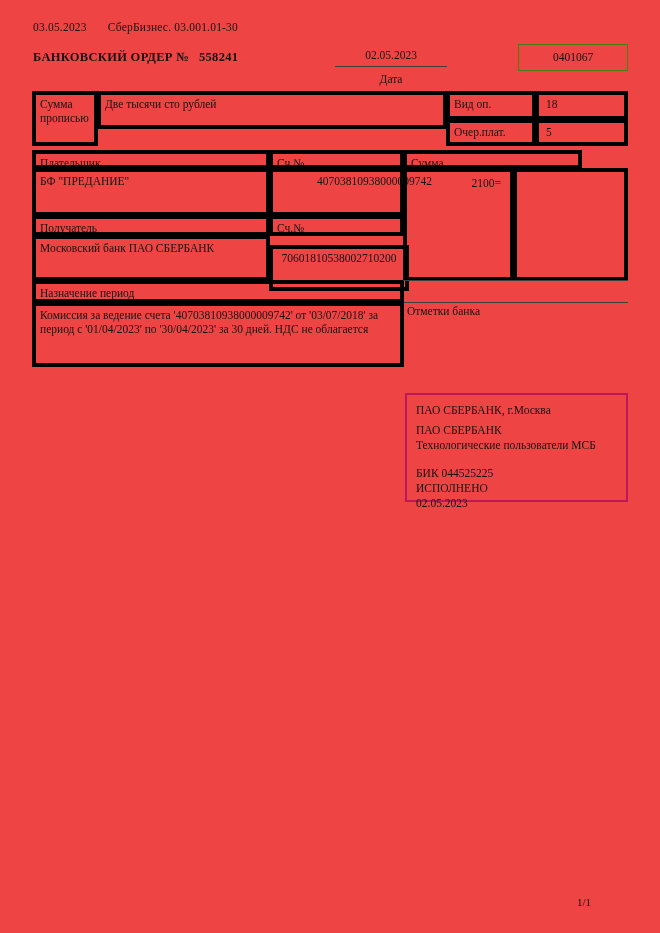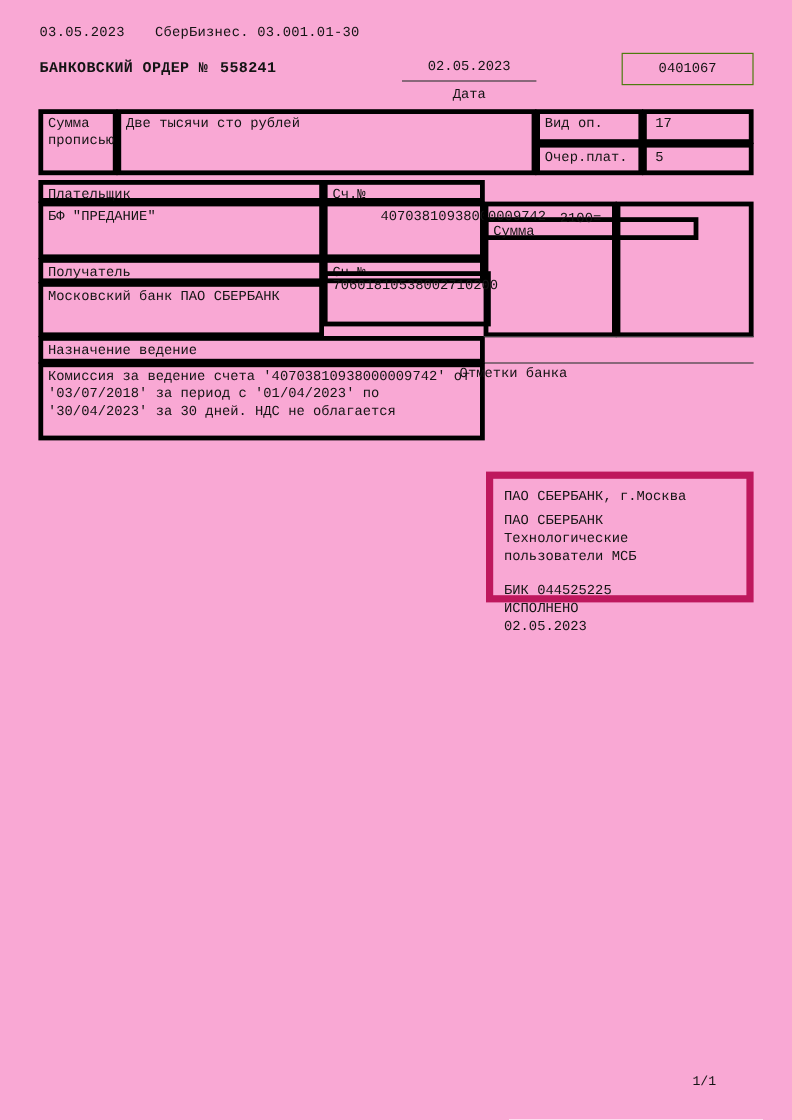--- a/index.html
+++ b/index.html
@@ -1,36 +1,36 @@
 <!DOCTYPE html>
 <html><head>
 <meta charset="utf-8">
 <style>
   html,body{margin:0;padding:0;background:#ffffff;}
   .page{
     position:relative;
     width:660px;height:933px;
-    background:#f9a8d4;
-    font-family:Liberation Mono, monospace;
+    background:#ef4444;
+    font-family:Liberation Serif, serif;
     color:#141414;
     font-size:11.5px;
     overflow:hidden;
   }
   .abs{position:absolute;box-sizing:border-box;}
   .cell{border:4px solid #000000;padding:2px 4px;line-height:1.25;}
   .center{}
   .right{text-align:right;}
   .meta{letter-spacing:0.2px;}
   .meta span{margin-right:18px;}
   .title{font-size:12.5px;font-weight:bold;letter-spacing:0.3px;}
   .title .num{margin-left:10px;}
   .dateblock{border-bottom:1px solid #3f3f3f;padding-bottom:5px;text-align:center;}
   .datelabel{text-align:center;padding-top:2px;}
   .codebox{border:1px solid #4d7c0f;text-align:center;}
-  .stamp{border:6px solid #be185d;padding:8px 9px 6px 9px;line-height:15px;}
+  .stamp{border:2px solid #be185d;padding:8px 9px 6px 9px;line-height:15px;}
   .stamp .sp{height:13px;}
   .pagenum{font-size:11px;}
 </style>
 </head>
 <body>
 
 <div class="page">
 
   <div class="abs meta" style="left:33px;top:21px;">
     <span>03.05.2023</span>
@@ -44,47 +44,47 @@
   <div class="abs dateblock" style="left:335px;top:49px;width:112px;">
     <span>02.05.2023</span>
   </div>
   <div class="abs datelabel" style="left:335px;top:71px;width:112px;">Дата</div>
 
   <div class="abs codebox" style="left:518px;top:44px;width:110px;height:27px;line-height:25px;">
     <span>0401067</span>
   </div>
 
   <div class="abs cell" style="left:32px;top:91px;width:66px;height:55px;">Сумма прописью</div>
-  <div class="abs cell" style="left:97px;top:91px;width:350px;height:55px;">Две тысячи сто рублей</div>
+  <div class="abs cell" style="left:97px;top:91px;width:350px;height:38px;">Две тысячи сто рублей</div>
   <div class="abs cell" style="left:446px;top:91px;width:90px;height:29px;">Вид оп.</div>
-  <div class="abs cell" style="left:535px;top:91px;width:93px;height:29px;padding-left:7px;">17</div>
+  <div class="abs cell" style="left:535px;top:91px;width:93px;height:29px;padding-left:7px;">18</div>
   <div class="abs cell" style="left:446px;top:119px;width:90px;height:27px;">Очер.плат.</div>
   <div class="abs cell" style="left:535px;top:119px;width:93px;height:27px;padding-left:7px;">5</div>
 
   <div class="abs cell center" style="left:32px;top:150px;width:238px;height:19px;">Плательщик</div>
   <div class="abs cell center" style="left:269px;top:150px;width:135px;height:19px;">Сч.№</div>
-  <div class="abs cell center" style="left:403px;top:150px;width:179px;height:19px;margin-top:31px;">Сумма</div>
+  <div class="abs cell center" style="left:403px;top:150px;width:179px;height:19px;">Сумма</div>
 
   <div class="abs cell" style="left:32px;top:168px;width:238px;height:48px;">БФ "ПРЕДАНИЕ"</div>
   <div class="abs cell" style="left:269px;top:168px;width:135px;height:48px;padding-left:44px;">40703810938000009742</div>
 
   <div class="abs cell right" style="left:403px;top:168px;width:111px;height:113px;padding:4px 9px 0 4px;">2100=</div>
   <div class="abs cell" style="left:513px;top:168px;width:115px;height:113px;"></div>
 
   <div class="abs cell center" style="left:32px;top:215px;width:238px;height:21px;">Получатель</div>
   <div class="abs cell center" style="left:269px;top:215px;width:135px;height:21px;">Сч.№</div>
 
   <div class="abs cell" style="left:32px;top:235px;width:238px;height:46px;">Московский банк ПАО СБЕРБАНК</div>
-  <div class="abs cell" style="left:269px;top:226px;width:140px;height:46px;">70601810538002710200</div>
+  <div class="abs cell" style="left:269px;top:245px;width:140px;height:46px;text-align:center;">70601810538002710200</div>
 
-  <div class="abs cell center" style="left:32px;top:280px;width:372px;height:23px;">Назначение ведение</div>
+  <div class="abs cell center" style="left:32px;top:280px;width:372px;height:23px;">Назначение период</div>
   <div class="abs" style="left:403px;top:280px;width:225px;height:23px;border-top:1px solid #3f3f3f;border-bottom:1px solid #3f3f3f;"></div>
 
   <div class="abs cell" style="left:32px;top:302px;width:372px;height:65px;">Комиссия за ведение счета '40703810938000009742' от '03/07/2018' за период с '01/04/2023' по '30/04/2023' за 30 дней. НДС не облагается</div>
-  <div class="abs center" style="left:383px;top:305px;width:225px;">Отметки банка</div>
+  <div class="abs center" style="left:407px;top:305px;width:225px;">Отметки банка</div>
 
   <div class="abs stamp" style="left:405px;top:393px;width:223px;height:109px;">
     <div class="center">ПАО СБЕРБАНК, г.Москва</div>
     <div style="height:5px;"></div>
     <div>ПАО СБЕРБАНК</div>
     <div>Технологические пользователи МСБ</div>
     <div class="sp"></div>
     <div>БИК 044525225</div>
     <div class="center">ИСПОЛНЕНО</div>
     <div class="center">02.05.2023</div>

